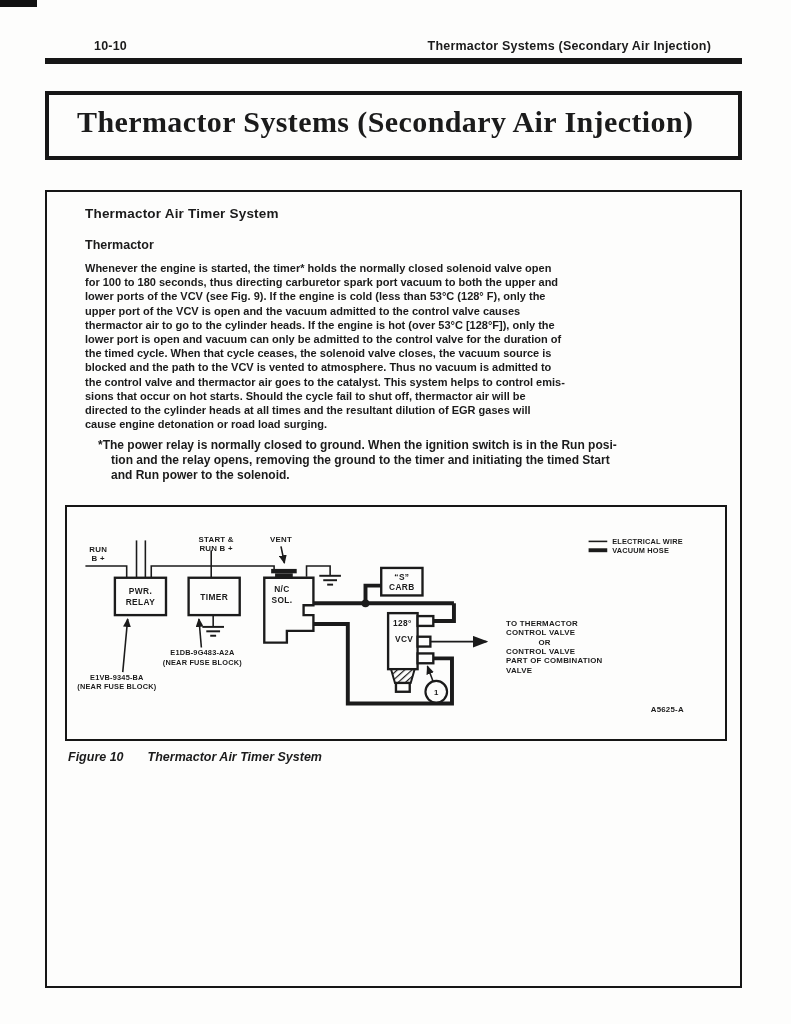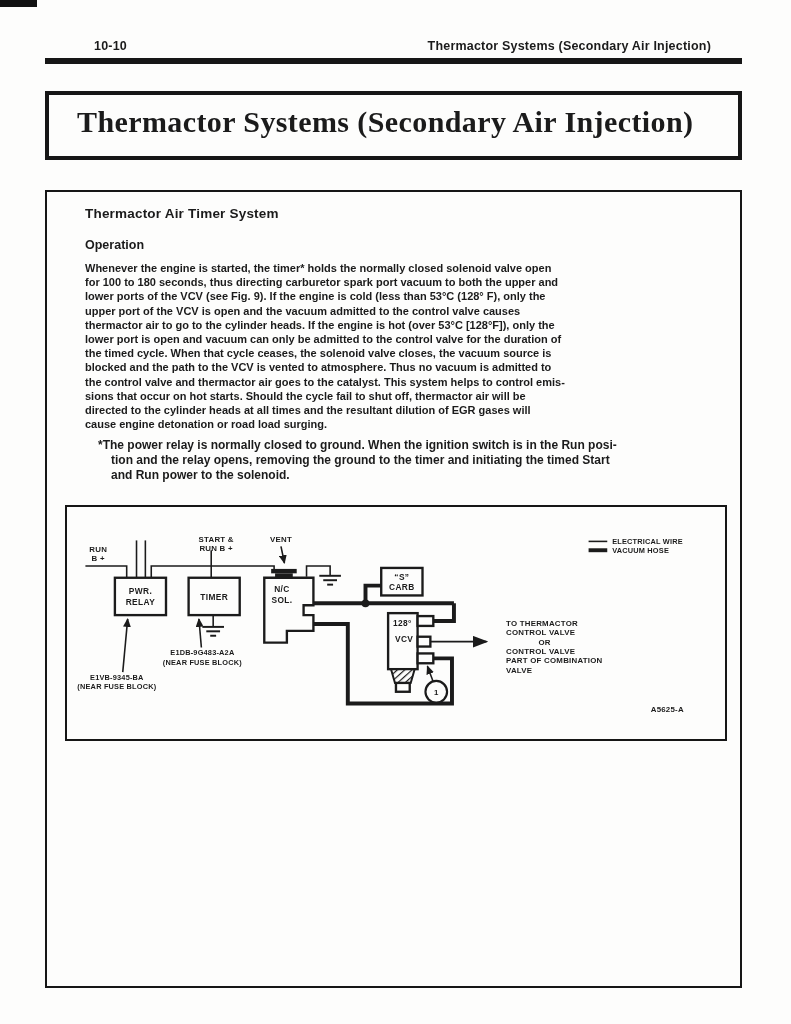--- a/index.html
+++ b/index.html
@@ -47,21 +47,21 @@
   <div class="abs hdr-right">Thermactor Systems (Secondary Air Injection)</div>
   <div class="abs hdr-rule"></div>
 
   <div class="abs title-box">
     <div class="abs title-text">Thermactor Systems (Secondary Air Injection)</div>
   </div>
 
   <div class="abs content-box"></div>
 
   <div class="abs h2">Thermactor Air Timer System</div>
-  <div class="abs h3">Operation</div>
+  <div class="abs h3">Thermactor</div>
   <div class="abs body-text">Whenever the engine is started, the timer* holds the normally closed solenoid valve open
 for 100 to 180 seconds, thus directing carburetor spark port vacuum to both the upper and
 lower ports of the VCV (see Fig. 9). If the engine is cold (less than 53°C (128° F), only the
 upper port of the VCV is open and the vacuum admitted to the control valve causes
 thermactor air to go to the cylinder heads. If the engine is hot (over 53°C [128°F]), only the
 lower port is open and vacuum can only be admitted to the control valve for the duration of
 the timed cycle. When that cycle ceases, the solenoid valve closes, the vacuum source is
 blocked and the path to the VCV is vented to atmosphere. Thus no vacuum is admitted to
 the control valve and thermactor air goes to the catalyst. This system helps to control emis-
 sions that occur on hot starts. Should the cycle fail to shut off, thermactor air will be
@@ -171,14 +171,17 @@
         <line class="wire" x1="527" y1="35" x2="546" y2="35"></line>
         <text class="t75" x="551" y="38">ELECTRICAL WIRE</text>
         <line class="hose" x1="527" y1="44" x2="546" y2="44" stroke-width="4.5"></line>
         <text class="t75" x="551" y="47">VACUUM HOSE</text>
       </g>
 
       <text class="t8 end" x="624" y="209">A5625-A</text>
     </svg>
   </div>
 
+  <div class="abs caption">
+    <span>Figure 10</span><span class="cap-title">Thermactor Air Timer System</span>
+  </div>
 
 </div>
 
 </body></html>

